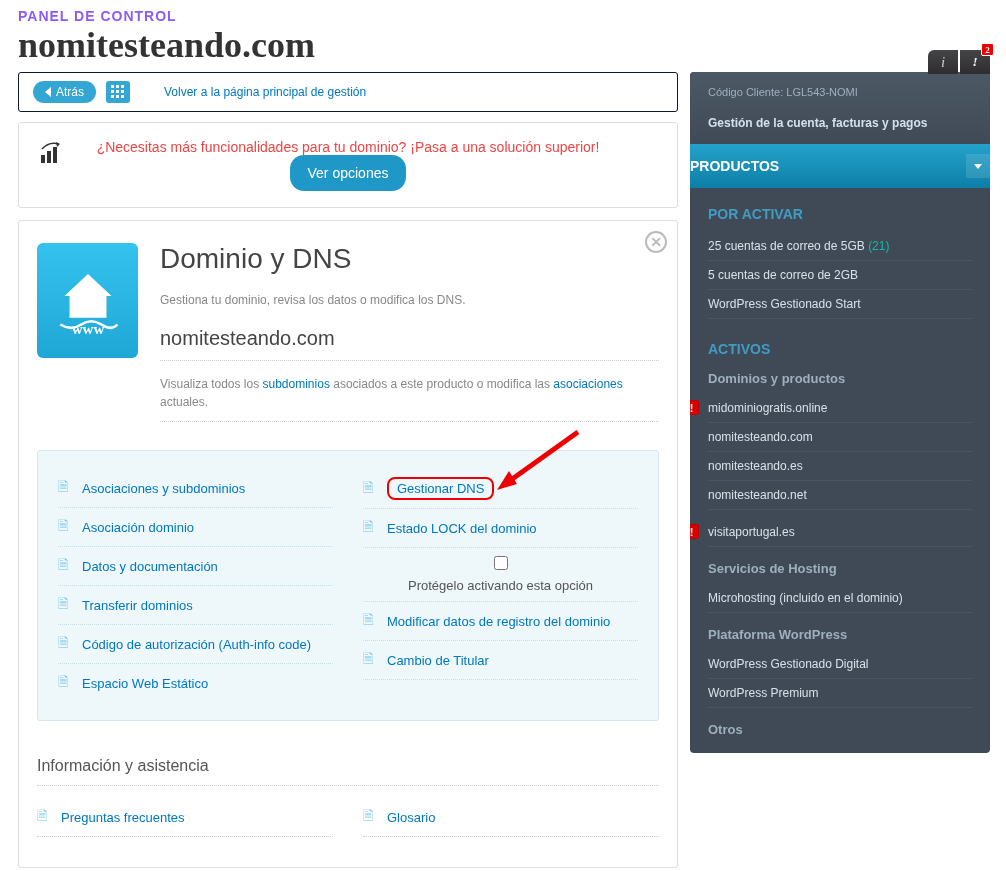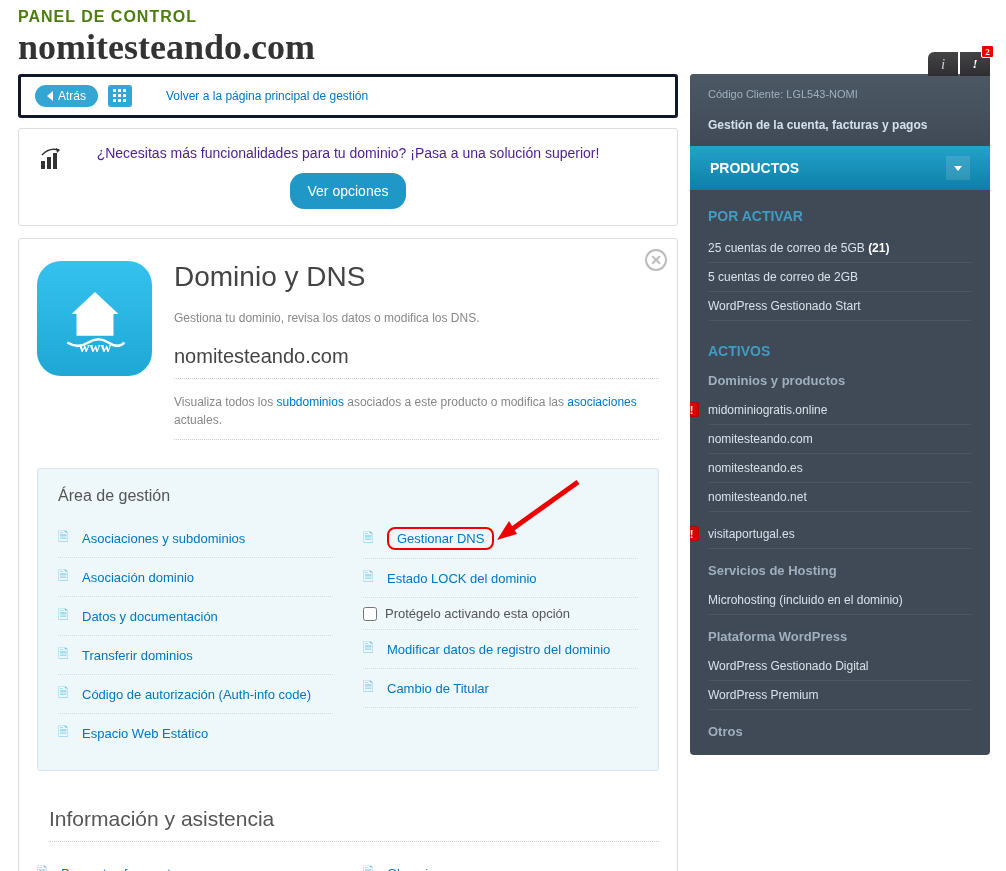--- a/index.html
+++ b/index.html
@@ -1,93 +1,93 @@
 <!DOCTYPE html>
 <html><head>
 <meta charset="utf-8">
 <style>
   * { box-sizing: border-box; margin: 0; padding: 0; }
   body { font-family: Arial, Helvetica, sans-serif; font-size: 13px; color: #333; background: #fff; width: 1006px; position: relative; }
 
-  .breadcrumb { color: #4d7c0f; font-size: 16px; font-weight: bold; letter-spacing: 1px; padding: 8px 18px 0 18px; }
+  .breadcrumb { color: #8b5cf6; font-size: 14px; font-weight: bold; letter-spacing: 1px; padding: 8px 18px 0 18px; }
   .page-title { font-family: Georgia, 'Times New Roman', serif; font-size: 36px; font-weight: bold; color: #333; padding: 0 18px 6px 18px; }
 
   .main-container { display: flex; align-items: flex-start; padding: 0 0 0 18px; }
   .left-area { width: 660px; }
   .right-area { width: 300px; margin-left: 12px; position: relative; }
 
   
-  .header-bar { border: 3px solid #0f172a; border-radius: 3px; background: #fff; padding: 8px 14px; margin-bottom: 10px; display: flex; align-items: center; gap: 10px; }
+  .header-bar { border: 1px solid #0f172a; border-radius: 3px; background: #fff; padding: 8px 14px; margin-bottom: 10px; display: flex; align-items: center; gap: 10px; }
   .back-pill { background: #33a6d3; color: #fff; border-radius: 12px; padding: 4px 12px 4px 12px; font-size: 12px; display: inline-flex; align-items: center; cursor: pointer; position: relative; }
   .back-pill::before { content: ""; display: inline-block; width: 0; height: 0; border-top: 5px solid transparent; border-bottom: 5px solid transparent; border-right: 6px solid #fff; margin-right: 5px; }
   .grid-btn { background: #33a6d3; color: #fff; border-radius: 3px; width: 24px; height: 22px; display: inline-flex; align-items: center; justify-content: center; cursor: pointer; }
   .grid-btn svg { fill:#fff; }
   .back-link { color: #0077c0; font-size: 12px; cursor: pointer; margin-left: 24px; }
 
   
   .upsell-box { border: 1px solid #ddd; border-radius: 3px; background: #fff; padding: 16px 14px; text-align: center; margin-bottom: 12px; position: relative; }
   .upsell-box .chart-icon { position: absolute; left: 22px; top: 18px; }
-  .upsell-text { color: #4c1d95; font-size: 14px; margin-bottom: 12px; }
+  .upsell-text { color: #ef4444; font-size: 14px; }
   .blue-btn { display: inline-block; background: #1f98c7; color: #fff; border: none; border-radius: 14px; padding: 10px 18px; font-size: 14px; cursor: pointer; }
 
   
   .panel { border: 1px solid #ddd; border-radius: 3px; background: #fff; padding: 22px 18px 30px 18px; position: relative; }
   .close-circle { position:absolute; top:10px; right:10px; width:22px; height:22px; border:2px solid #bbb; border-radius:50%; display:flex; align-items:center; justify-content:center; color:#bbb; font-weight:bold; cursor:pointer; font-size:14px; }
   .panel-head { display:flex; gap:22px; align-items:flex-start; margin-bottom:28px; }
-  .www-icon { width:115px; height:115px; background: linear-gradient(#35c2ee,#1fa7d6); border-radius:24px; display:flex; align-items:center; justify-content:center; position:relative; }
+  .www-icon { width:101px; height:115px; background: linear-gradient(#35c2ee,#1fa7d6); border-radius:6px; display:flex; align-items:center; justify-content:center; position:relative; }
   .www-icon svg { width:84px; height:84px; }
   .panel-titles h2 { font-family: Arial; font-size: 28px; color:#444; font-weight:normal; margin-bottom:18px; }
   .panel-titles .sub { color:#888; font-size:12px; margin-bottom:20px; }
   .panel-titles h3 { font-family: Arial; font-size:20px; color:#444; font-weight:normal; margin-bottom:14px; border-bottom:1px dotted #ccc; padding-bottom:10px; }
   .panel-desc { font-size:12px; color:#888; line-height:1.5; border-bottom:1px dotted #ccc; padding-bottom:10px;}
   .panel-desc a { color:#0077c0; text-decoration:none; cursor:pointer; }
 
   .mgmt-area { background:#eef7fa; border:1px solid #d5e6ee; border-radius:3px; padding:18px 20px; margin-top:0; position:relative; }
   .mgmt-area h4 { font-size:16px; color:#555; font-weight:normal; margin-bottom:14px; }
   .mgmt-cols { display:flex; gap:30px; }
   .mgmt-col { flex:1; }
   .mgmt-item { display:flex; align-items:center; gap:10px; padding:8px 0; border-bottom:1px dotted #c7dce5; }
   .mgmt-item:last-child { border-bottom:none; }
   .doc-icon { color:#70c3e6; font-size:13px; width:14px; }
   .mgmt-link { color:#0077c0; font-size:13px; cursor:pointer; }
   .highlight-box { border:2px solid #e00; border-radius:8px; padding:2px 8px; display:inline-block; }
-  .check-row { display:flex; align-items:center; gap:8px; padding:8px 0; border-bottom:1px dotted #c7dce5; }
+  .check-row { display:flex; align-items:center; gap:8px; padding:8px 0; border-bottom:1px dotted #c7dce5;flex-direction:column; }
   .check-row input { width:14px; height:14px; cursor:pointer; }
   .check-label { color:#555; font-size:13px; }
 
   .info-section { margin-top:36px; }
-  .info-section h4 { font-size:21px; color:#555; font-weight:normal; margin-bottom:12px; border-bottom:1px dotted #ccc; padding-bottom:10px;margin-left:12px;}
+  .info-section h4 { font-size:16px; color:#555; font-weight:normal; margin-bottom:12px; border-bottom:1px dotted #ccc; padding-bottom:10px;}
   .info-cols { display:flex; gap:30px; }
   .info-cols .mgmt-col { flex:1; }
   .info-cols .mgmt-item { border-bottom:1px dotted #ccc; }
 
   
   .arrow-overlay { position:absolute; pointer-events:none; }
 
   
   .info-tab { position:absolute; top:-22px; right:0; display:flex; gap:2px; }
   .info-tab .tab-i { background: linear-gradient(#444446,#2e2e30); color:#ccc; width:30px; height:24px; border-top-left-radius:6px; font-style:italic; font-family:Georgia; display:flex; align-items:center; justify-content:center; font-size:15px; cursor:pointer; }
   .info-tab .tab-alert { background: linear-gradient(#444446,#2e2e30); color:#fff; width:30px; height:24px; border-top-right-radius:6px; font-weight:bold; display:flex; align-items:center; justify-content:center; position:relative; cursor:pointer; font-family: Georgia; font-style: italic;}
   .tab-badge { position:absolute; top:-7px; right:-4px; background:#e00; color:#fff; font-size:9px; font-style:normal; width:13px; height:13px; border-radius:2px; display:flex; align-items:center; justify-content:center; border:1px solid #fff;}
 
   .sidebar { background:#3f4a56; color:#fff; border-radius:4px; overflow:hidden; }
   .sidebar-header { padding:14px 18px; background:linear-gradient(#4c5864,#3f4a56); }
   .user-name { font-size:20px; font-weight:bold; margin-bottom:2px; }
   .client-code { font-size:11px; color:#9fb0bf; margin-bottom:18px; }
   .acct-link { font-size:12px; color:#d4e1ec; font-weight:bold; cursor:pointer; }
 
-  .products-bar { background: linear-gradient(#24a2cb,#0d7fa7); padding:10px 20px; font-size:14px; font-weight:bold; display:flex; align-items:center; justify-content:space-between; cursor:pointer; }
+  .products-bar { background: linear-gradient(#24a2cb,#0d7fa7); padding:10px 0; font-size:14px; font-weight:bold; display:flex; align-items:center; justify-content:space-between; cursor:pointer; }
   .products-bar .caret { width:24px; height:24px; background: rgba(255,255,255,0.12); display:flex; align-items:center; justify-content:center; }
   .products-bar .caret::after { content:""; border-left:4px solid transparent; border-right:4px solid transparent; border-top:5px solid #fff; }
 
   .side-section { padding:10px 18px 8px 18px; }
   .side-title { font-size:14px; font-weight:bold; color:#409cc2; margin:8px 0 10px 0; }
   .side-subtitle { font-size:13px; font-weight:bold; color:#9eafbd; margin:14px 0 8px 0; }
   .side-item { font-size:12px; color:#d6e2ea; padding:7px 0; border-bottom:1px solid #4c5661; cursor:pointer; position:relative; }
-  .side-item .count { color:#ffffff;font-weight:bold; }
+  .side-item .count { color:#14b8a6; }
   .alert-sq { position:absolute; left:-24px; top:6px; width:15px; height:15px; background:#d90000; border:1px solid #b00; border-radius:2px; display:flex; align-items:center; justify-content:center; color:#fff; font-weight:bold; font-size:11px; }
 </style>
 </head>
 <body>
 
 <div class="breadcrumb">PANEL DE CONTROL</div>
 <div class="page-title">nomitesteando.com</div>
 
 <div class="main-container">
   <div class="left-area">
@@ -138,21 +138,20 @@
           <h2>Dominio y DNS</h2>
           <div class="sub">Gestiona tu dominio, revisa los datos o modifica los DNS.</div>
           <h3>nomitesteando.com</h3>
           <div class="panel-desc">
             <span>Visualiza todos los </span><a>subdominios</a><span> asociados a este producto o modifica las </span><a>asociaciones</a><span> actuales.</span>
           </div>
         </div>
       </div>
 
       <div class="mgmt-area">
-        <h4>Área de gestión</h4>
         <div class="mgmt-cols">
           <div class="mgmt-col">
             <div class="mgmt-item">
                 <span class="doc-icon">🗎</span>
                 <a class="mgmt-link">Asociaciones y subdominios</a>
               </div>
             <div class="mgmt-item">
                 <span class="doc-icon">🗎</span>
                 <a class="mgmt-link">Asociación dominio</a>
               </div>

